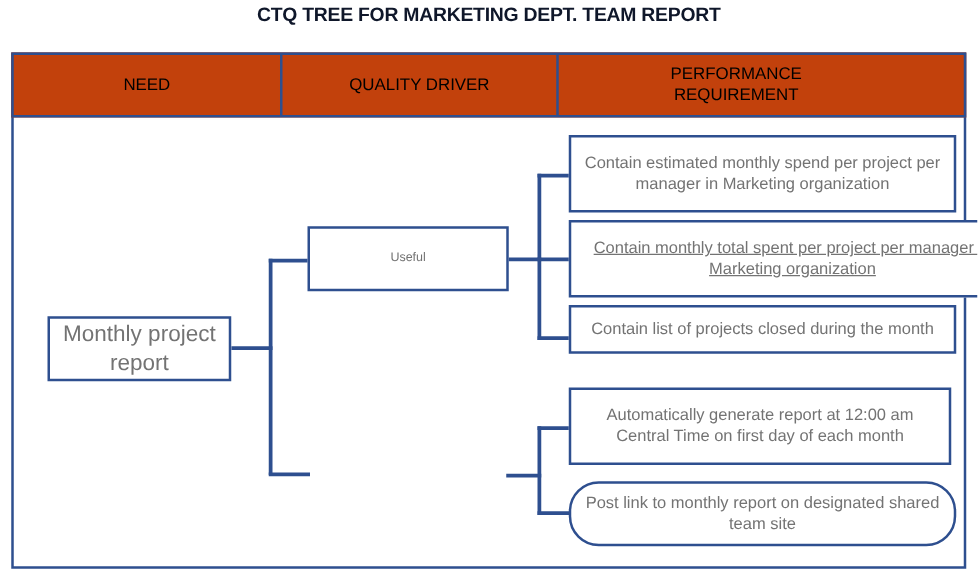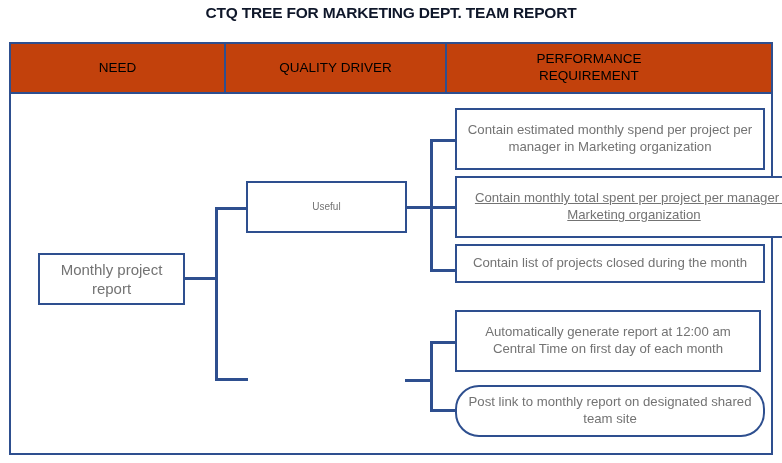--- a/index.html
+++ b/index.html
@@ -92,21 +92,21 @@
     box-sizing: border-box;
     display: flex;
     align-items: center;
     justify-content: center;
     text-align: center;
     color: #737373;
     line-height: 1.28;
     z-index: 3;
   }
   .node-need {
-    font-size: 15px;
+    font-size: 18px;
     padding: 0 8px;
   }
   .node-driver {
     font-size: 10px;
     padding: 16px 8px;
   }
   .node-req {
     font-size: 13.2px;
     padding: 0 10px;
   }

